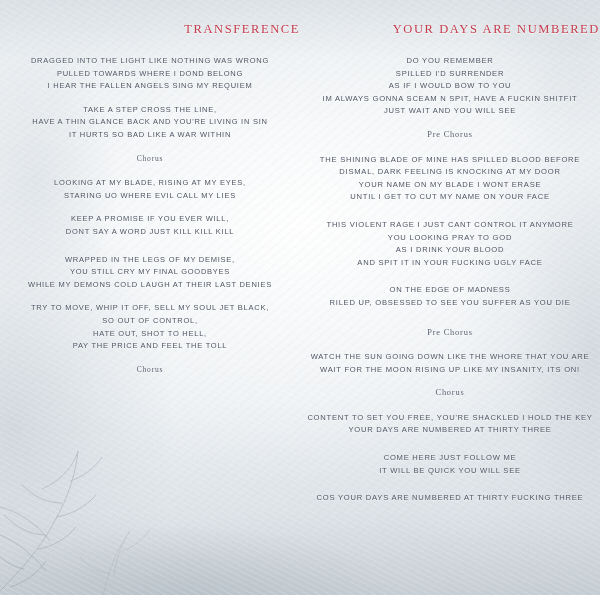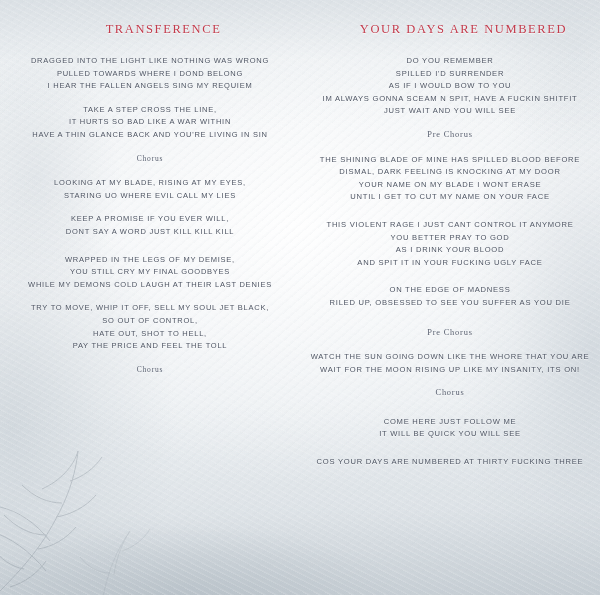--- a/index.html
+++ b/index.html
@@ -67,21 +67,21 @@
   .columns {
     position: absolute;
     inset: 0;
     display: flex;
   }
   .col {
     flex: 1 1 50%;
     padding-top: 22px;
   }
   .col-title {
-    text-align: center;
+    text-align: right;
     color: #c33b4c;
     font-size: 12.5px;
     letter-spacing: 1.6px;
     font-family: "Liberation Serif", serif;
     margin-bottom: 18px;
     text-shadow: 0 1px 1px rgba(255,255,255,0.9);
     padding-left: 27px;
   }
   .stanza {
     text-align: center;
@@ -145,22 +145,22 @@
     <div class="col col-left">
       <div class="col-title">TRANSFERENCE</div>
       <div>
         <div class="stanza">
           <span class="ln">DRAGGED INTO THE LIGHT LIKE NOTHING WAS WRONG</span>
           <span class="ln">PULLED TOWARDS WHERE I DOND BELONG</span>
           <span class="ln">I HEAR THE FALLEN ANGELS SING MY REQUIEM</span>
         </div>
         <div class="stanza">
           <span class="ln">TAKE A STEP CROSS THE LINE,</span>
+          <span class="ln">HAVE A THIN GLANCE BACK AND YOU'RE LIVING IN SIN</span>
           <span class="ln">IT HURTS SO BAD LIKE A WAR WITHIN</span>
-          <span class="ln">HAVE A THIN GLANCE BACK AND YOU'RE LIVING IN SIN</span>
         </div>
         <div class="stanza heading">
           <span class="ln">Chorus</span>
         </div>
         <div class="stanza">
           <span class="ln">LOOKING AT MY BLADE, RISING AT MY EYES,</span>
           <span class="ln">STARING UO WHERE EVIL CALL MY LIES</span>
         </div>
         <div class="stanza">
           <span class="ln">KEEP A PROMISE IF YOU EVER WILL,</span>
@@ -199,40 +199,44 @@
         </div>
         <div class="stanza">
           <span class="ln">THE SHINING BLADE OF MINE HAS SPILLED BLOOD BEFORE</span>
           <span class="ln">DISMAL, DARK FEELING IS KNOCKING AT MY DOOR</span>
           <span class="ln">YOUR NAME ON MY BLADE I WONT ERASE</span>
           <span class="ln">UNTIL I GET TO CUT MY NAME ON YOUR FACE</span>
         </div>
         <div class="spacer-sm"></div>
         <div class="stanza">
           <span class="ln">THIS VIOLENT RAGE I JUST CANT CONTROL IT ANYMORE</span>
-          <span class="ln">YOU BETTER PRAY TO GOD</span>
+          <span class="ln">YOU LOOKING PRAY TO GOD</span>
           <span class="ln">AS I DRINK YOUR BLOOD</span>
           <span class="ln">AND SPIT IT IN YOUR FUCKING UGLY FACE</span>
         </div>
         <div class="spacer-sm"></div>
         <div class="stanza">
           <span class="ln">ON THE EDGE OF MADNESS</span>
           <span class="ln">RILED UP, OBSESSED TO SEE YOU SUFFER AS YOU DIE</span>
         </div>
         <div class="spacer-sm"></div>
         <div class="stanza heading">
           <span class="ln">Pre Chorus</span>
         </div>
         <div class="stanza">
           <span class="ln">WATCH THE SUN GOING DOWN LIKE THE WHORE THAT YOU ARE</span>
           <span class="ln">WAIT FOR THE MOON RISING UP LIKE MY INSANITY, ITS ON!</span>
         </div>
         <div class="stanza heading">
           <span class="ln">Chorus</span>
         </div>
+        <div class="stanza">
+          <span class="ln">CONTENT TO SET YOU FREE, YOU'RE SHACKLED I HOLD THE KEY</span>
+          <span class="ln">YOUR DAYS ARE NUMBERED AT THIRTY THREE</span>
+        </div>
         <div class="spacer-sm"></div>
         <div class="stanza">
           <span class="ln">COME HERE JUST FOLLOW ME</span>
           <span class="ln">IT WILL BE QUICK YOU WILL SEE</span>
         </div>
         <div class="spacer-sm"></div>
         <div class="stanza">
           <span class="ln">COS YOUR DAYS ARE NUMBERED AT THIRTY FUCKING THREE</span>
         </div>
 

